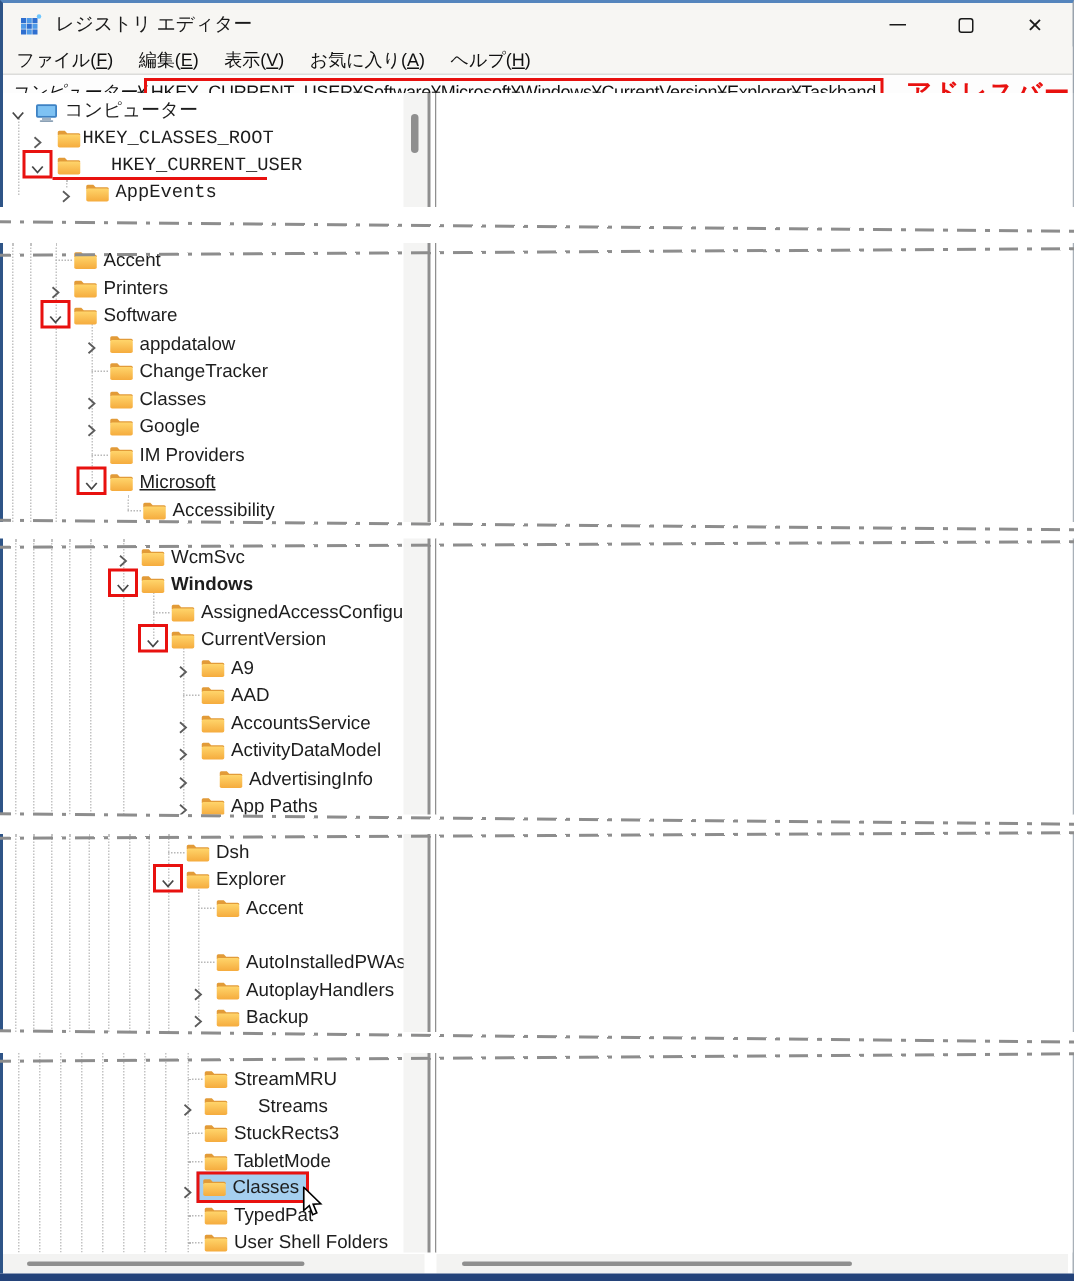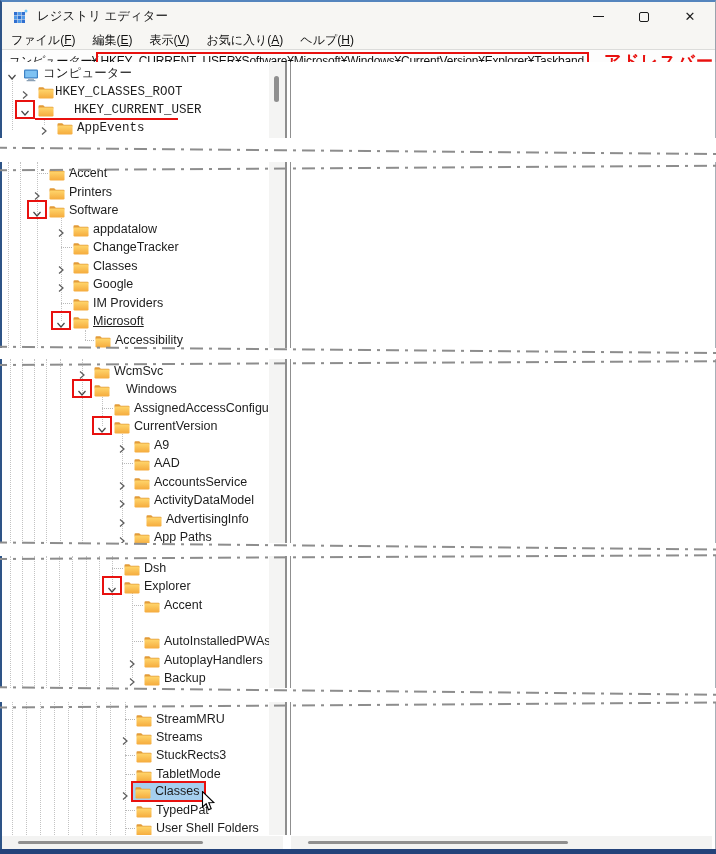--- a/index.html
+++ b/index.html
@@ -425,21 +425,21 @@
               <span style="width: 16px; height: 14px; display: inline-block; flex: 0 0 auto;"><svg width="16" height="13" viewBox="0 0 16 13">
                   <defs>
                     <linearGradient id="fg" x1="0" y1="0" x2="0" y2="1">
                       <stop offset="0" stop-color="#ffd56b"></stop>
                       <stop offset="1" stop-color="#f5ab3d"></stop>
                     </linearGradient>
                   </defs>
                   <path d="M0.5 3 V2.2 Q0.5 1.2 1.5 1.2 H5.2 L6.8 2.8 H14.5 Q15.5 2.8 15.5 3.8 V4.4 H0.5 Z" fill="#e29b38"></path>
                   <rect x="0.5" y="3.6" width="15" height="8.8" rx="1.2" fill="url(#fg)"></rect>
                 </svg></span>
-              <span class="lbl" style="margin-left: 16px;">Windows</span>
+              <span class="lbl" style="margin-left: 4px; font-weight: bold;">Windows</span>
             </div>
           </div>
           <div class="row" style="top: 40px;">
             <div class="conn" style="left: 100px; width: 11px;"></div>
             <div class="item" style="left: 112px;">
               <span style="width: 16px; height: 14px; display: inline-block; flex: 0 0 auto;"><svg width="16" height="13" viewBox="0 0 16 13">
                   <defs>
                     <linearGradient id="fg" x1="0" y1="0" x2="0" y2="1">
                       <stop offset="0" stop-color="#ffd56b"></stop>
                       <stop offset="1" stop-color="#f5ab3d"></stop>
@@ -738,21 +738,21 @@
               <span style="width: 16px; height: 14px; display: inline-block; flex: 0 0 auto;"><svg width="16" height="13" viewBox="0 0 16 13">
                   <defs>
                     <linearGradient id="fg" x1="0" y1="0" x2="0" y2="1">
                       <stop offset="0" stop-color="#ffd56b"></stop>
                       <stop offset="1" stop-color="#f5ab3d"></stop>
                     </linearGradient>
                   </defs>
                   <path d="M0.5 3 V2.2 Q0.5 1.2 1.5 1.2 H5.2 L6.8 2.8 H14.5 Q15.5 2.8 15.5 3.8 V4.4 H0.5 Z" fill="#e29b38"></path>
                   <rect x="0.5" y="3.6" width="15" height="8.8" rx="1.2" fill="url(#fg)"></rect>
                 </svg></span>
-              <span class="lbl" style="margin-left: 4px; text-align: center;">Streams</span>
+              <span class="lbl" style="margin-left: 20px; text-align: center;">Streams</span>
             </div>
           </div>
           <div class="row" style="top: 44px;">
             <div class="conn" style="left: 123px; width: 10px;"></div>
             <div class="item" style="left: 134px;">
               <span style="width: 16px; height: 14px; display: inline-block; flex: 0 0 auto;"><svg width="16" height="13" viewBox="0 0 16 13">
                   <defs>
                     <linearGradient id="fg" x1="0" y1="0" x2="0" y2="1">
                       <stop offset="0" stop-color="#ffd56b"></stop>
                       <stop offset="1" stop-color="#f5ab3d"></stop>

